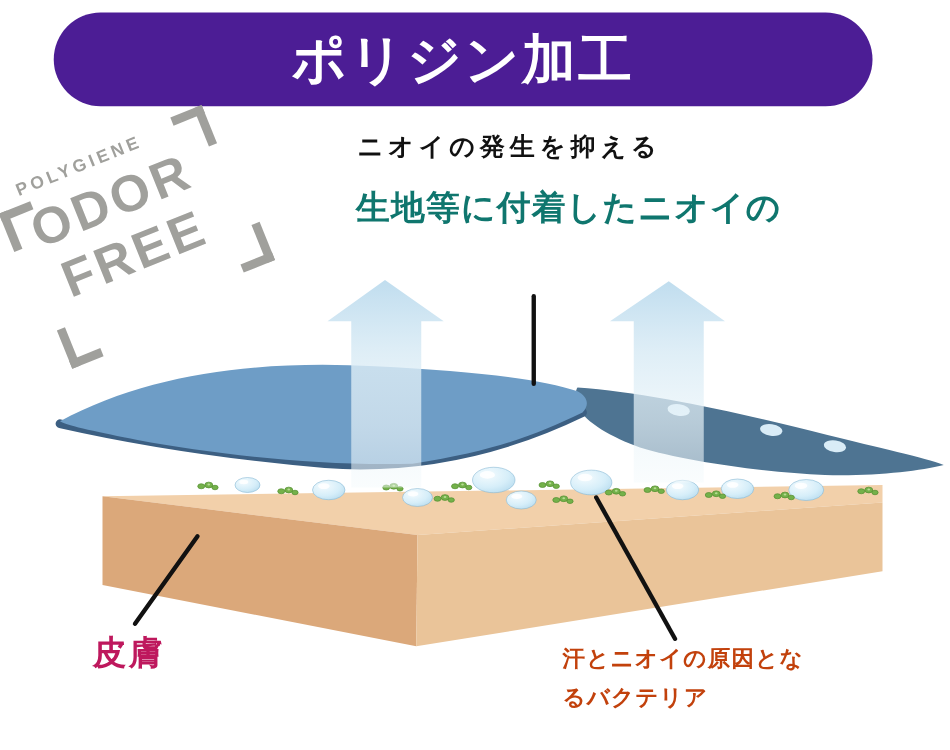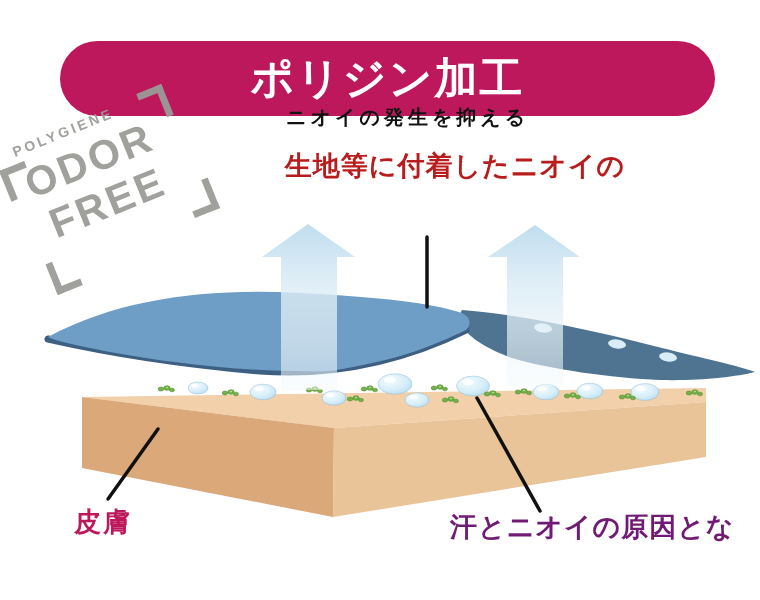--- a/index.html
+++ b/index.html
@@ -1,46 +1,46 @@
 <!DOCTYPE html>
 <html><head>
 <meta charset="utf-8">
 <style>
   html,body{margin:0;padding:0;background:#fff;}
   .stage{position:relative;width:760px;height:600px;overflow:hidden;background:#fff;
          font-family:"Liberation Sans","DejaVu Sans",sans-serif;}
   .stage svg{position:absolute;left:0;top:0;}
 
   
-  .banner{position:absolute;left:60px;top:10px;width:655px;height:75px;border-radius:38px;
-          background:#be185d;display:flex;align-items:center;justify-content:center;margin-top:31px;}
+  .banner{position:absolute;left:43px;top:10px;width:655px;height:75px;border-radius:38px;
+          background:#4c1d95;display:flex;align-items:center;justify-content:center;}
   .banner .title{color:#fff;font-size:43px;font-weight:600;letter-spacing:2px;}
 
   
   .stamp{position:absolute;left:2px;top:112px;width:212px;height:166px;
          transform:rotate(-22deg);transform-origin:50% 50%;color:#9B9B97;opacity:.95;}
   .stamp .brand{position:absolute;left:34px;top:0;font-size:14px;font-weight:700;letter-spacing:3px;}
   .stamp .big{position:absolute;font-size:41px;font-weight:800;letter-spacing:3px;line-height:1;}
   .stamp .odor{left:34px;top:24px;}
   .stamp .free{left:42px;top:70px;}
   .stamp .br{position:absolute;width:20px;height:26px;border:0 solid #9B9B97;}
   .stamp .br.tl{left:14px;top:20px;border-left-width:7px;border-top-width:7px;}
   .stamp .br.tr{left:170px;top:0px;border-right-width:7px;border-top-width:7px;}
   .stamp .br.bl{left:22px;top:124px;border-left-width:7px;border-bottom-width:7px;}
   .stamp .br.brc{left:178px;top:104px;border-right-width:7px;border-bottom-width:7px;}
 
   
   .headline{position:absolute;left:286px;top:104px;width:340px;text-align:left;
             font-size:20px;font-weight:700;letter-spacing:4px;color:#111;}
   .description{position:absolute;left:250px;top:150px;width:410px;text-align:center;
-               font-size:27px;font-weight:700;letter-spacing:1px;line-height:33px;color:#b91c1c;}
+               font-size:27px;font-weight:700;letter-spacing:1px;line-height:33px;color:#0f766e;}
   .label-skin{position:absolute;left:74px;top:504px;font-size:27px;font-weight:700;
               letter-spacing:2px;color:#be185d;}
-  .label-bacteria{position:absolute;left:450px;top:512px;font-size:27px;font-weight:700;
-                  letter-spacing:1px;line-height:31px;color:#701a75;}
+  .label-bacteria{position:absolute;left:450px;top:512px;font-size:18px;font-weight:700;
+                  letter-spacing:1px;line-height:31px;color:#c2410c;}
 </style>
 </head>
 <body>
 
 <div class="stage">
 
   <svg width="760" height="600" viewBox="0 0 760 600">
     <defs>
       <linearGradient id="arrowGrad" x1="0" y1="0" x2="0" y2="1">
         <stop offset="0" stop-color="#bedcee" stop-opacity="0.97"></stop>
@@ -219,14 +219,15 @@
   </div>
 
   <div class="headline">ニオイの発生を抑える</div>
   <div class="description">
     <div>生地等に付着したニオイの</div>
   </div>
 
   <div class="label-skin">皮膚</div>
   <div class="label-bacteria">
     <div>汗とニオイの原因とな</div>
+    <div>るバクテリア</div>
   </div>
 </div>
 
 </body></html>

